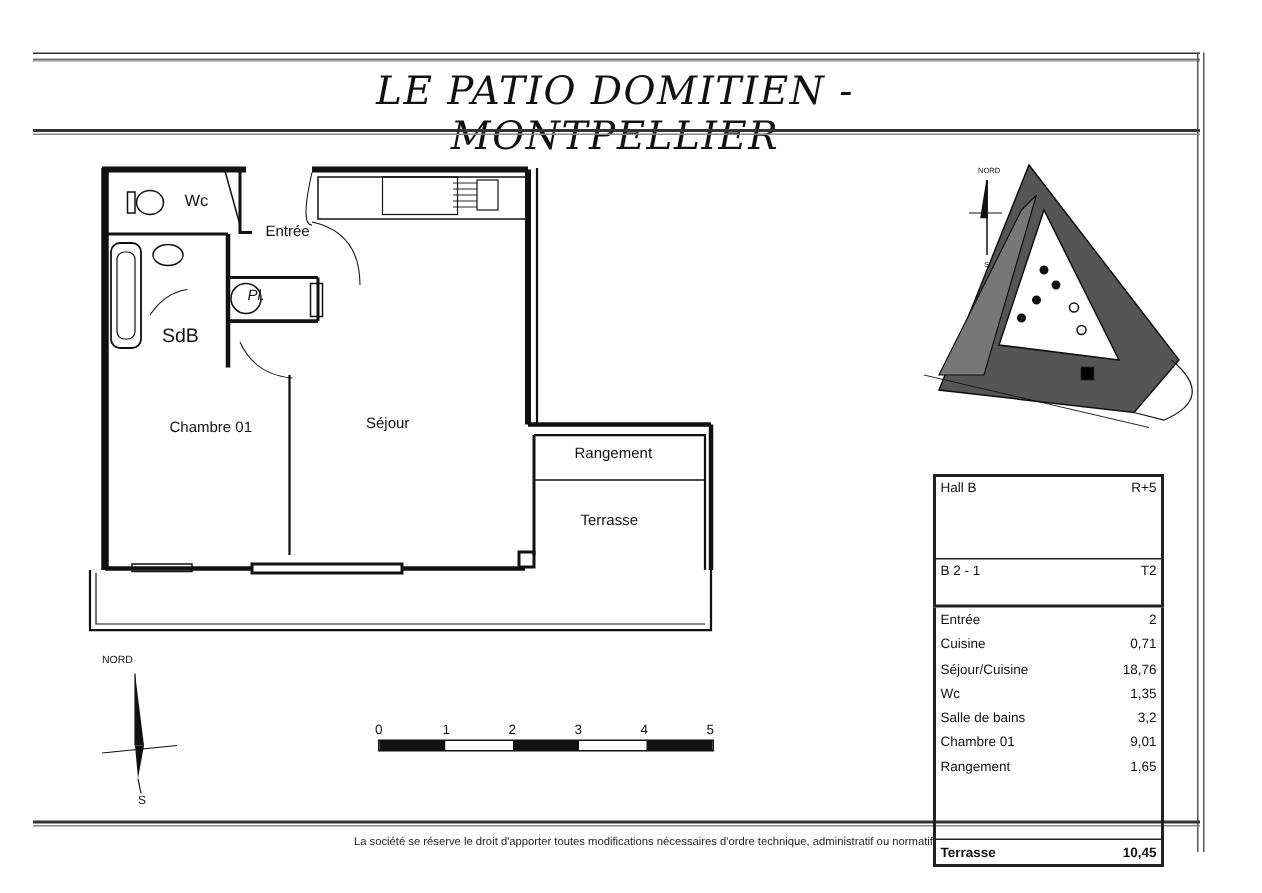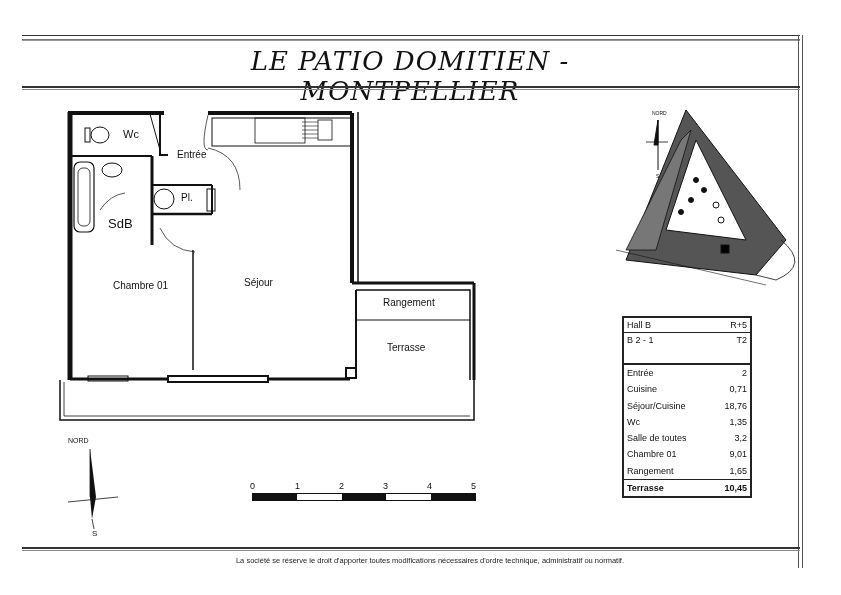--- a/index.html
+++ b/index.html
@@ -8,24 +8,24 @@
   .frame-top2{position:absolute;left:22px;top:40px;width:778px;height:1px;background:#999;}
   .frame-right{position:absolute;left:798px;top:35px;width:3px;height:533px;border-left:1px solid #555;border-right:1px solid #555;}
   .title-rule{position:absolute;left:22px;top:86px;width:778px;height:2px;background:#333;}
   .title-rule2{position:absolute;left:22px;top:89px;width:778px;height:1px;background:#888;}
   .bottom-rule{position:absolute;left:22px;top:547px;width:778px;height:2px;background:#333;}
   .bottom-rule2{position:absolute;left:22px;top:550px;width:778px;height:1px;background:#888;}
   .title{position:absolute;left:140px;top:46px;width:540px;text-align:center;font-family:"DejaVu Serif",serif;font-style:italic;font-size:26px;letter-spacing:1px;color:#111;}
   .disclaimer{position:absolute;left:200px;top:556px;width:460px;text-align:center;font-size:7.5px;color:#222;}
   .plan{position:absolute;left:0;top:0;width:841px;height:595px;}
   .room-label{position:absolute;font-size:11px;color:#111;white-space:nowrap;}
-  .table{position:absolute;left:622px;top:316px;width:130px;font-size:9px;}
+  .table{position:absolute;left:622px;top:316px;width:154px;font-size:9px;}
   .tbl-box{border:2px solid #222;}
   .tbl-row{display:flex;justify-content:space-between;padding:1px 3px;height:12px;line-height:12px;}
-  .tbl-row.bt{border-top:1.5px solid #222;}
+  .tbl-row.bt{border-top:1.5px solid #222;margin-top:40px;}
   .tbl-spacer{height:16px;}
   .tbl-list .tbl-row{height:14.3px;line-height:14.3px;}
   .scale{position:absolute;left:250px;top:481px;}
   .scale-labels{position:relative;height:12px;width:230px;font-size:9px;}
   .scale-labels span{position:absolute;top:0;}
   .scale-bar{display:flex;width:222px;height:6px;border:1px solid #111;margin-left:2px;}
   .scale-bar div{flex:1;}
   .north{position:absolute;left:60px;top:437px;width:60px;height:100px;}
   .north-label{position:absolute;font-size:7px;}
   .site{position:absolute;left:596px;top:100px;width:210px;height:190px;}
@@ -93,21 +93,21 @@
     <ellipse cx="100" cy="135" rx="9" ry="8" stroke-width="1"></ellipse>
     <rect x="85" y="128" width="5" height="14" stroke-width="1"></rect>
 
     <circle cx="164" cy="199" r="10" stroke-width="1"></circle>
     <rect x="207" y="189" width="8" height="22" stroke-width="1"></rect>
   </g>
 </svg>
 
 <div class="room-label" style="left:123px;top:128px;">Wc</div>
 <div class="room-label" style="left:177px;top:149px;font-size:10px;">Entrée</div>
-<div class="room-label" style="left:181px;top:192px;font-size:10px;">Pl.</div>
+<div class="room-label" style="left:165px;top:192px;font-size:10px;font-style:italic;">Pl.</div>
 <div class="room-label" style="left:108px;top:216px;font-size:13px;">SdB</div>
 <div class="room-label" style="left:113px;top:280px;font-size:10px;">Chambre 01</div>
 <div class="room-label" style="left:244px;top:277px;font-size:10px;">Séjour</div>
 <div class="room-label" style="left:383px;top:297px;font-size:10px;">Rangement</div>
 <div class="room-label" style="left:387px;top:342px;font-size:10px;">Terrasse</div>
 
 <svg class="site" viewBox="0 0 210 190" width="210" height="190">
   <g stroke="#111" fill="none">
     <polygon points="90,10 190,140 160,175 30,160" fill="#555" stroke-width="1"></polygon>
     <polygon points="100,40 70,130 150,140" fill="#fff" stroke-width="1"></polygon>
@@ -153,21 +153,21 @@
       </div>
     <div class="tbl-row">
         <span>Séjour/Cuisine</span>
         <span>18,76</span>
       </div>
     <div class="tbl-row">
         <span>Wc</span>
         <span>1,35</span>
       </div>
     <div class="tbl-row">
-        <span>Salle de toutes</span>
+        <span>Salle de bains</span>
         <span>3,2</span>
       </div>
     <div class="tbl-row">
         <span>Chambre 01</span>
         <span>9,01</span>
       </div>
     <div class="tbl-row">
         <span>Rangement</span>
         <span>1,65</span>
       </div>

